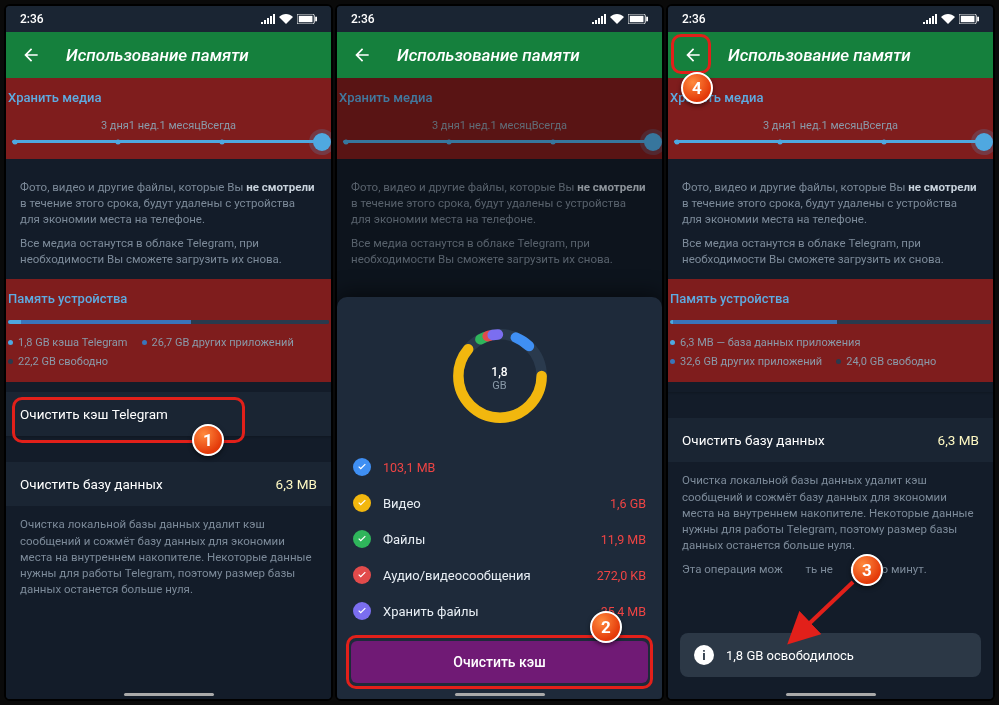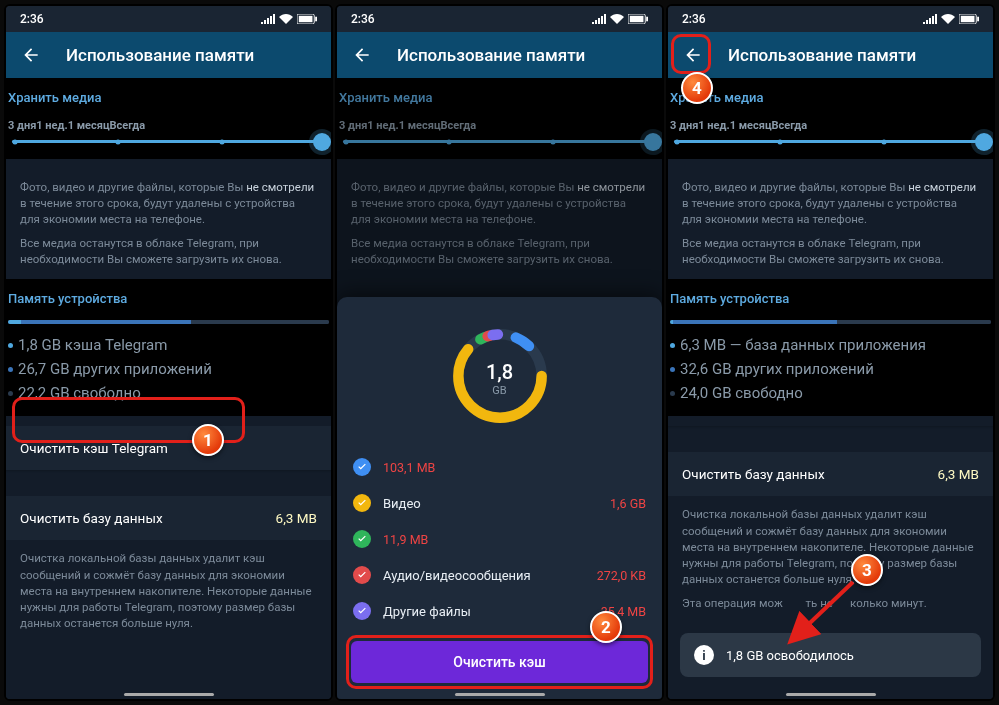--- a/index.html
+++ b/index.html
@@ -34,47 +34,47 @@
     font-weight: 500;
     background: #1a2533;
   }
   .status-icons { display: flex; gap: 4px; align-items: center; }
   .appbar {
     height: 46px;
     display: flex;
     align-items: center;
     padding: 0 10px;
     gap: 20px;
-    background: #0c4a6e;
+    background: #15803d;
+    font-style: italic;
   }
   .back-btn {
     width: 30px; height: 30px;
     display: flex; align-items: center; justify-content: center;
     color: #fff; cursor: pointer;
   }
   .appbar-title { font-size: 17px; font-weight: 500; }
   .content { flex: 1; overflow: hidden; background: #131c29; }
   .section {
-    background: #000000;
+    background: #7f1d1d;
     padding: 12px 2px;
     margin-bottom: 10px;
   }
   .section-header {
     color: #5eabe1;
     font-size: 13px;
     font-weight: 500;
     margin-bottom: 14px;
   }
   .slider-labels {
     display: flex;
-    justify-content: flex-start;
+    justify-content: center;
     font-size: 11px;
     color: #8a9aa9;
     margin-bottom: 8px;
-    font-weight: bold;
   }
   .slider-track {
     position: relative;
     height: 3px;
     background: #2a3a4d;
     border-radius: 2px;
     margin: 0 4px 4px;
   }
   .slider-fill {
     position: absolute; left: 0; top: 0;
@@ -93,29 +93,29 @@
     box-shadow: 0 0 0 4px rgba(79,168,224,0.2);
   }
   .desc-block {
     background: #131c29;
     padding: 10px 14px 12px;
     font-size: 11.5px;
     line-height: 1.4;
     color: #7c8a99;
   }
   .desc-block p + p { margin-top: 8px; }
-  .desc-block b { color: #c8d2dc; font-weight: 400; margin-top: 48px; }
+  .desc-block b { color: #c8d2dc; font-weight: 700; margin-top: 48px; }
   .storage-bar {
     height: 4px; background: #2a3a4d; border-radius: 2px;
     margin: 6px 0 12px; overflow: hidden; display: flex;
   }
   .storage-seg { height: 100%; }
   .legend {
     display: flex; flex-wrap: wrap; gap: 6px 14px;
-    font-size: 15px; color: #8a9aa9;
+    font-size: 11px; color: #8a9aa9;
   }
   .legend-item { display: flex; align-items: center; gap: 5px; }
   .legend-dot { width: 5px; height: 5px; border-radius: 50%; }
   .row-btn {
     background: #1a2533;
     padding: 14px;
     display: flex; justify-content: space-between; align-items:center;
     font-size: 13.5px;
     border-bottom: 0px solid #0c131e;
     cursor: pointer;
@@ -136,38 +136,38 @@
   .donut-wrap {
     display: flex; justify-content: center; padding: 10px 0 18px;
     position: relative;
   }
   .donut { width: 110px; height: 110px; }
   .donut-label {
     position: absolute; top: 50%; left: 50%;
     transform: translate(-50%, -55%);
     text-align: center;
   }
-  .donut-label .big { font-size: 20px; font-weight: 500; }
+  .donut-label .big { font-size: 12px; font-weight: 500; }
   .donut-label .unit { font-size: 11px; color: #8a9aa9; }
   .cat-row {
     display: flex; align-items: center;
     padding: 9px 2px; font-size: 13px;
   }
   .cat-check {
     width: 18px; height: 18px; border-radius: 50%;
     display: flex; align-items: center; justify-content: center;
     margin-right: 12px;
     color: #fff;
   }
   .cat-check svg { width: 10px; height: 10px; }
   .cat-name { flex: 1; color: #e8eef4; }
   .cat-size { color: #ef4444; font-size: 12.5px; }
   .big-btn {
     margin-top: 12px;
-    background: #6d28d9;
+    background: #701a75;
     color: #fff; text-align: center;
     padding: 13px; border-radius: 6px;
     font-size: 14px; font-weight: 500;
     cursor: pointer;
   }
   
   .toast {
     position: absolute; bottom: 22px; left: 12px; right: 12px;
     background: #2c3846; border-radius: 8px;
     padding: 12px 14px;
@@ -374,38 +374,39 @@
           </span>
         <span class="cat-name">Видео</span>
         <span class="cat-size">1,6 GB</span>
       </div>
       <div class="cat-row">
         <span class="cat-check" style="background:#2fb55b">
             <svg viewBox="0 0 12 12">
               <path fill="#fff" d="M4.5 9L1.5 6l1-1 2 2 5-5 1 1z"></path>
             </svg>
           </span>
+        <span class="cat-name">Файлы</span>
         <span class="cat-size">11,9 MB</span>
       </div>
       <div class="cat-row">
         <span class="cat-check" style="background:#e24b4b">
             <svg viewBox="0 0 12 12">
               <path fill="#fff" d="M4.5 9L1.5 6l1-1 2 2 5-5 1 1z"></path>
             </svg>
           </span>
         <span class="cat-name">Аудио/видеосообщения</span>
         <span class="cat-size">272,0 KB</span>
       </div>
       <div class="cat-row">
         <span class="cat-check" style="background:#7b6ef0">
             <svg viewBox="0 0 12 12">
               <path fill="#fff" d="M4.5 9L1.5 6l1-1 2 2 5-5 1 1z"></path>
             </svg>
           </span>
-        <span class="cat-name">Другие файлы</span>
+        <span class="cat-name">Хранить файлы</span>
         <span class="cat-size">35,4 MB</span>
       </div>
     </div>
     <div class="big-btn">Очистить кэш</div>
   </div>
   <div class="home-ind"></div>
 
   <div class="anno-box" style="left:9px;bottom:10px;right:9px;height:54px"></div>
   <div class="anno-badge" style="right:40px;bottom:56px">2</div>
 </div>

